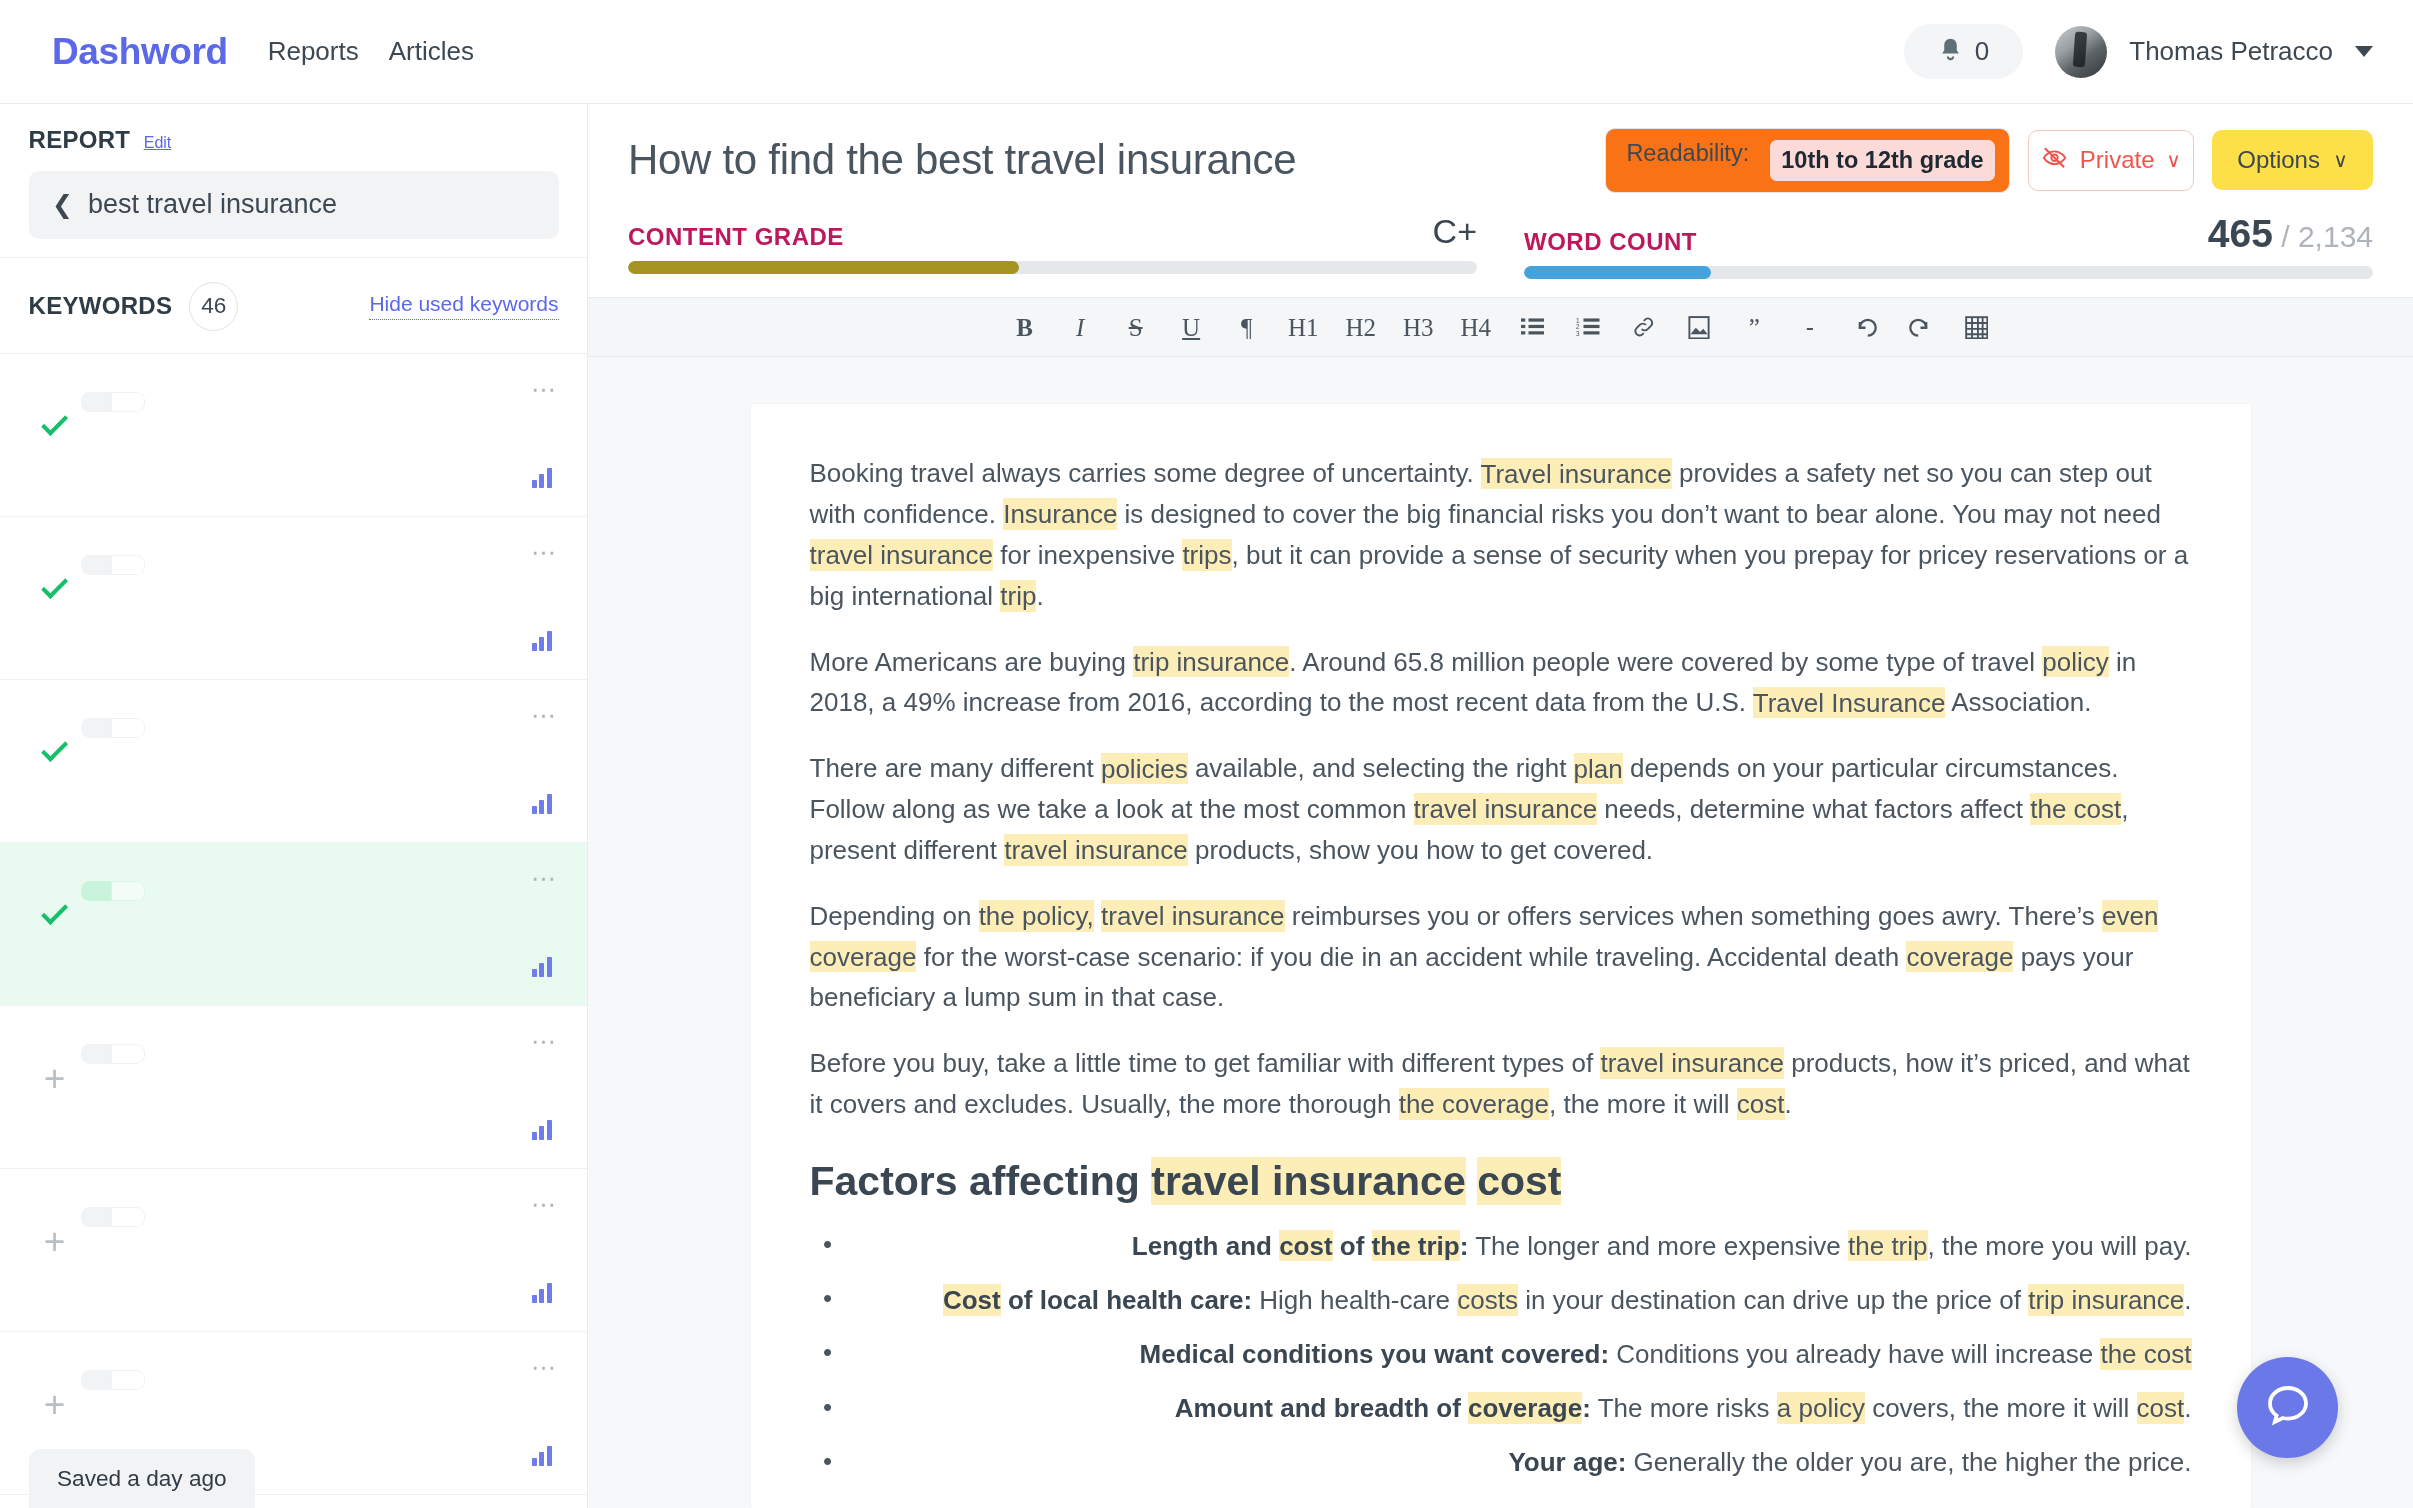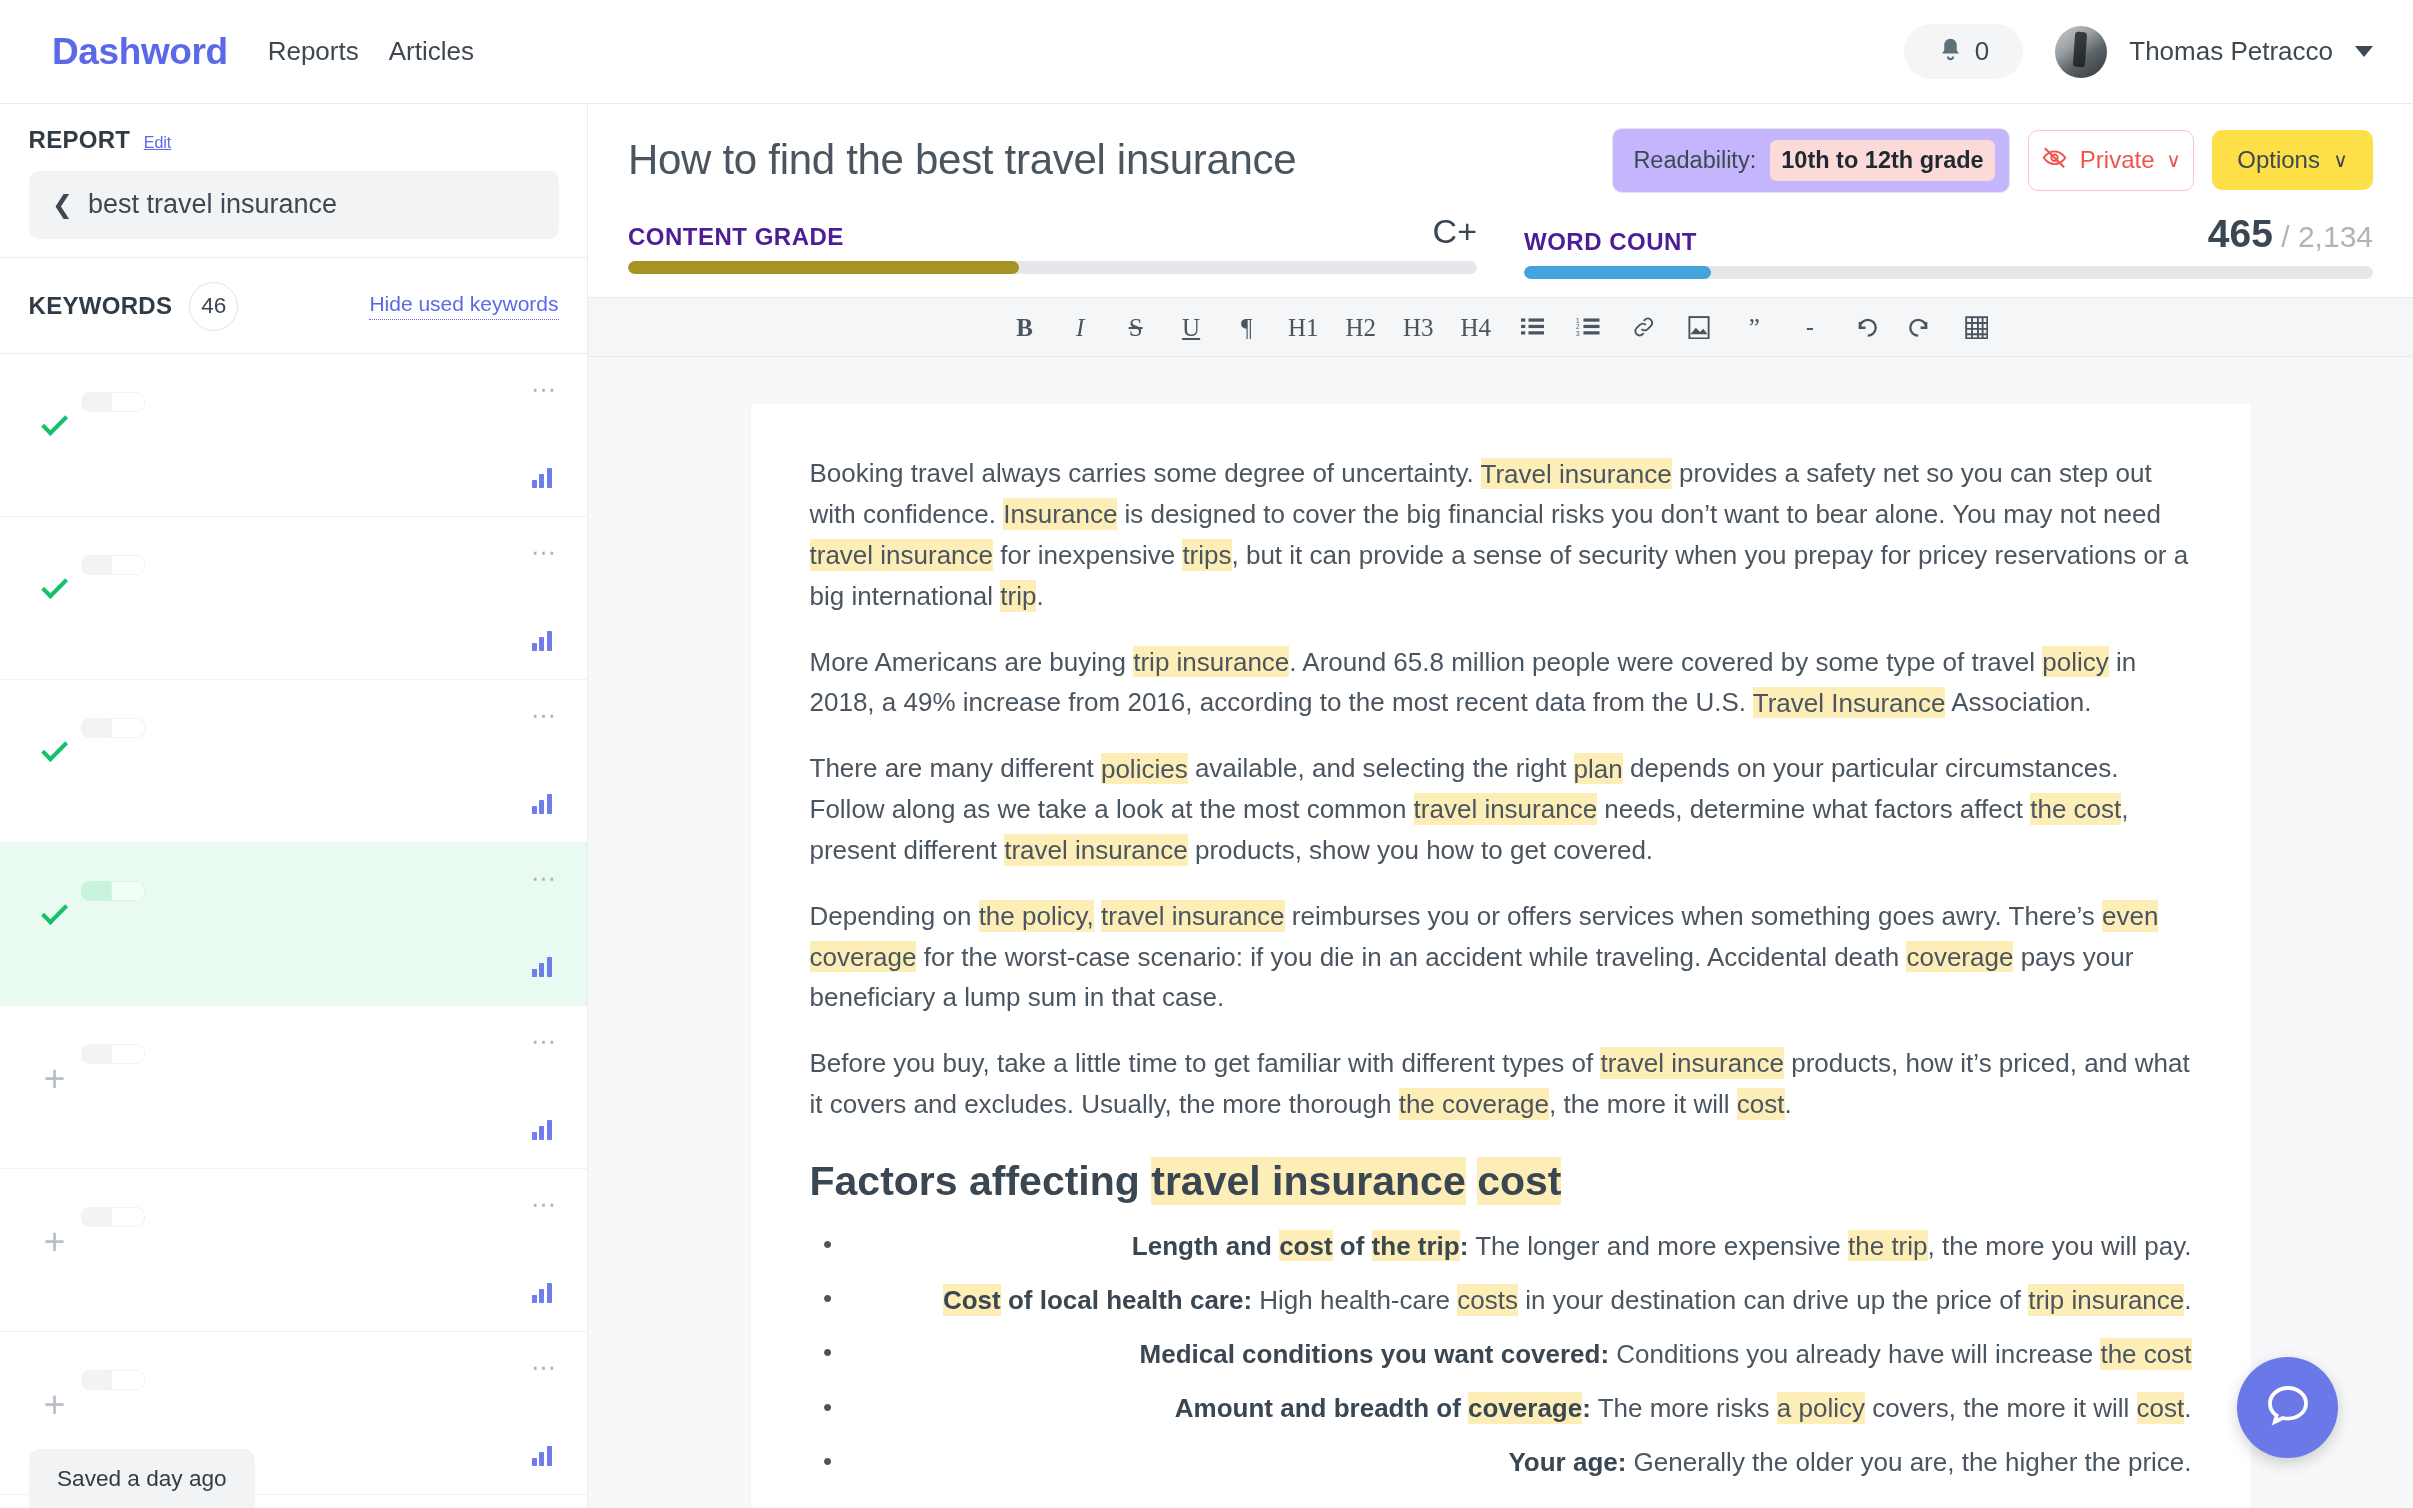--- a/index.html
+++ b/index.html
@@ -167,23 +167,23 @@
   .main { flex: 1; display: flex; flex-direction: column; background: #fff; min-width: 0; }
 
   .doc-head { padding: 23.5px 40px 0 40px; }
   .doc-head-row { display: flex; align-items: center; gap: 0; }
   .doc-title {
     font-size: 42px; color: #4a555f; font-weight: normal;
     letter-spacing: -0.3px;
   }
   .head-actions { margin-left: auto; display: flex; align-items: center; gap: 18.4px; }
   .readability {
-    display: flex; align-items: center; gap: 5px;
+    display: flex; align-items: flex-start; gap: 12px;
     border: 0.8px solid #e4e7ea; border-radius: 10px;
-    padding: 11.7px 13.4px 11.7px 20px; background: #c4b5fd;
+    padding: 11.7px 13.4px 11.7px 20px; background: #f97316;
   }
   .readability .lbl { font-size: 23.5px; color: #3d4852; margin-right: 8.4px; }
   .readability .val {
     font-size: 23.5px; color: #1f2933; font-weight: bold;
     background: #fbdad7; border-radius: 6.7px; padding: 6.7px 11.7px;
   }
   .btn-private {
     display: flex; align-items: center; gap: 11.7px;
     border: 0.8px solid #f7c7c4; border-radius: 10px;
     padding: 15px 12px; color: #f0544c; font-size: 24px; background: #fff;
@@ -192,21 +192,21 @@
     display: flex; align-items: center; gap: 13.4px;
     background: #fde047; border-radius: 10px;
     padding: 16px 25px; color: #3d4852; font-size: 24px;
   }
   .chev-sm { font-size: 20px; line-height: 1; }
 
   .meters { display: flex; gap: 47px; padding: 18.4px 40px 0 40px; }
   .meter { flex: 1; min-width: 0; }
   .meter-row { display: flex; align-items: flex-end; }
   .meter-label {
-    font-size: 24px; font-weight: bold; color: #4c1d95;
+    font-size: 24px; font-weight: bold; color: #be185d;
     letter-spacing: 0.5px;
   }
   .meter-value { margin-left: auto; font-size: 34px; color: #3a4752; font-weight: normal; }
   .meter-value .big { font-size: 39px; font-weight: bold; }
   .meter-value .sub { color: #aeb4ba; font-size: 30px; }
   .track {
     margin-top: 10px; height: 13.4px; background: #e5e7ea; border-radius: 8.4px; overflow: hidden;
   }
   .fill { height: 100%; border-radius: 8.4px; }
 

